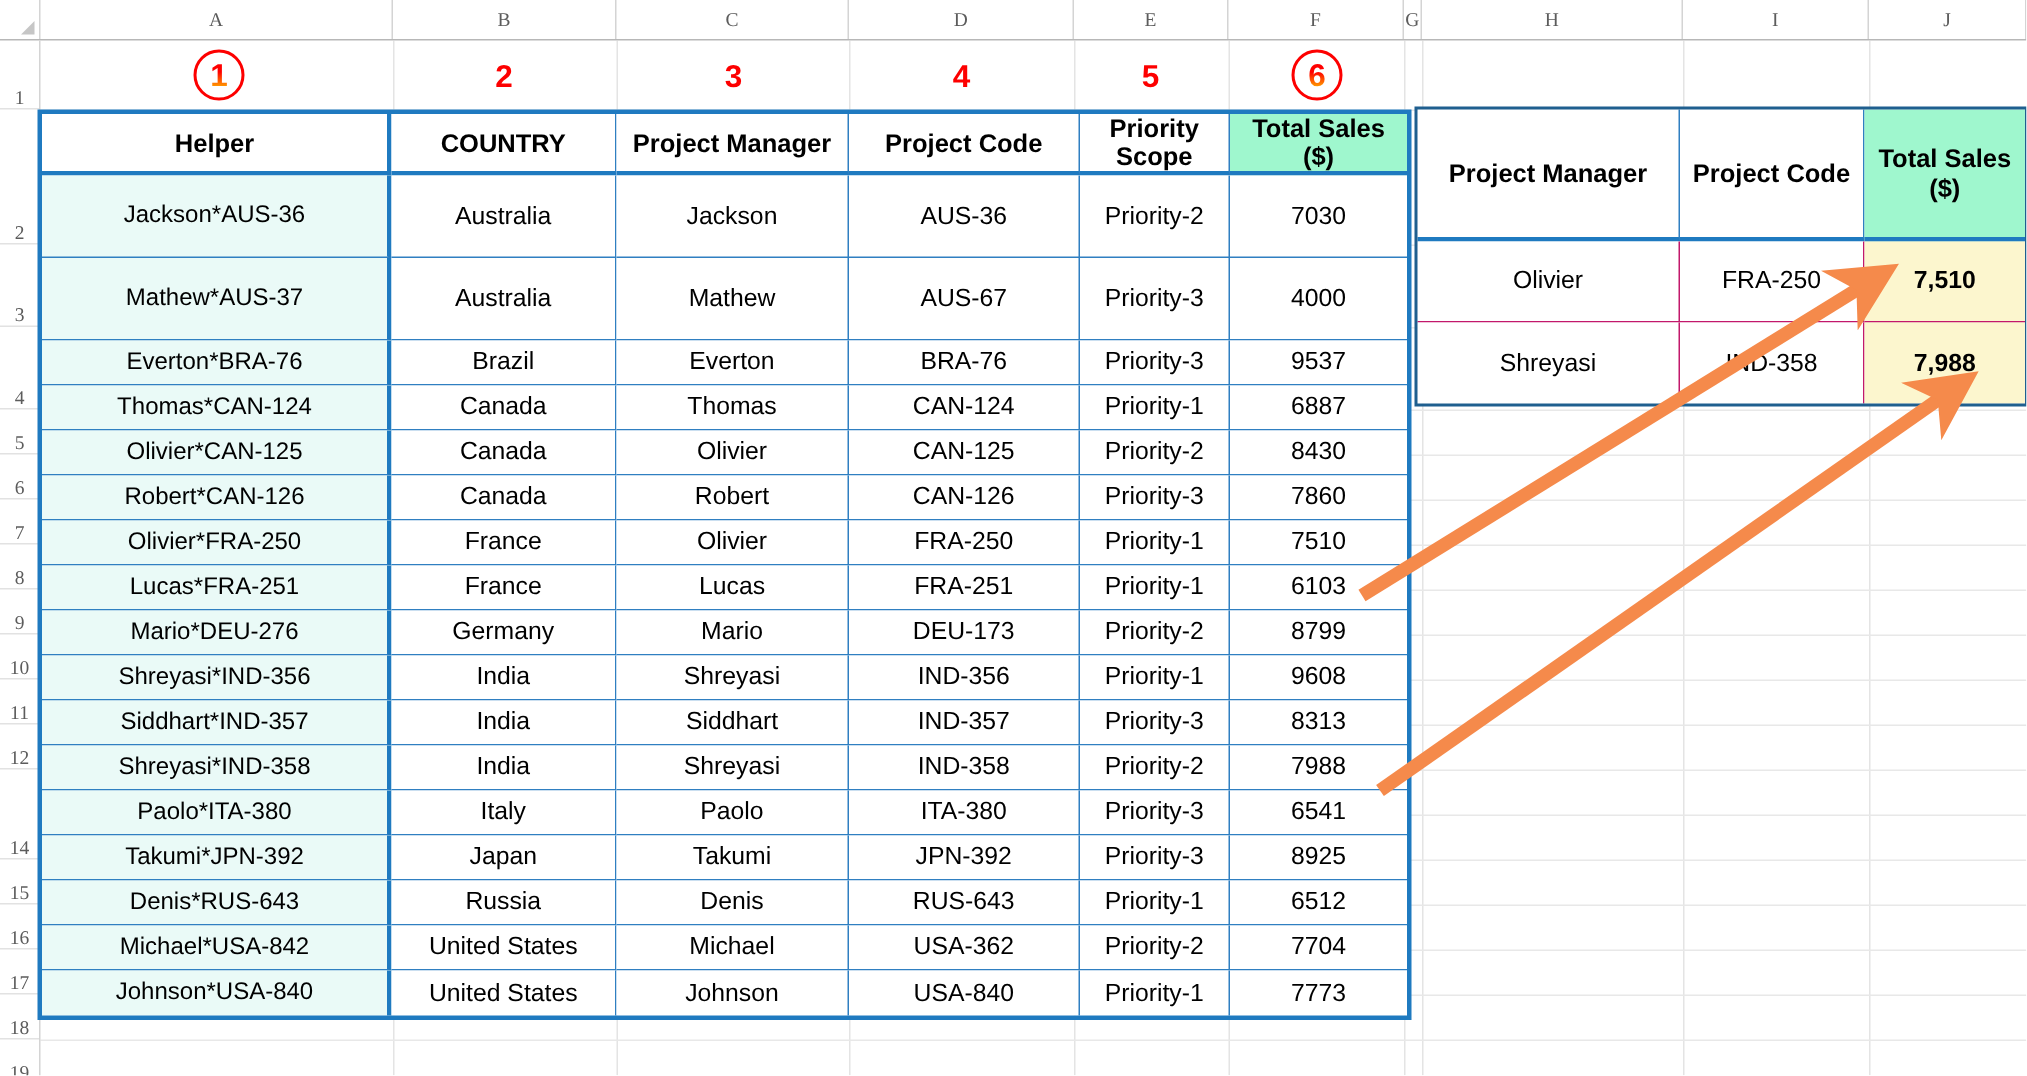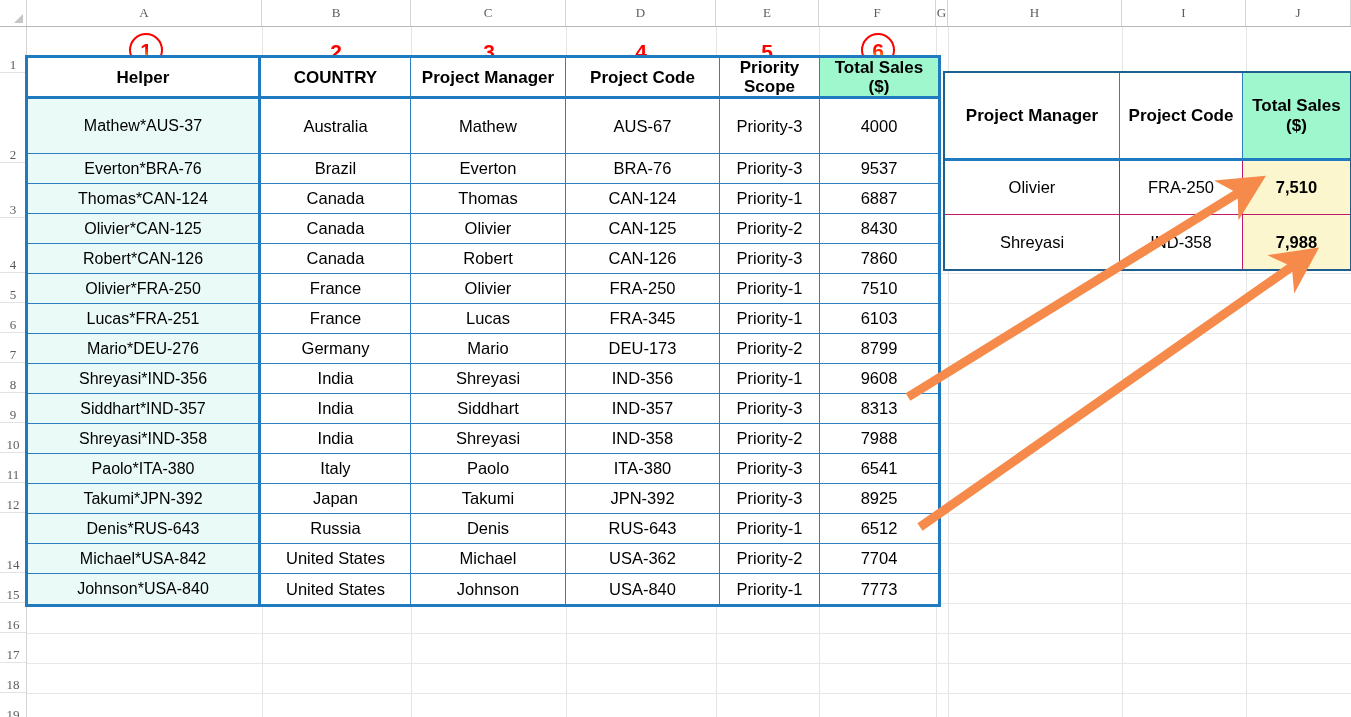--- a/index.html
+++ b/index.html
@@ -95,21 +95,21 @@
   }
   .callout.plain .num {
     background: none;
     color: #fd0000;
     -webkit-text-fill-color: #fd0000;
   }
 
   
   #main-table {
     position: absolute;
-    left: 28px; top: 58px;
+    left: 28px; top: 76px;
     width: 910px;
     border-collapse: separate;
     border-spacing: 0;
     background: #ffffff;
     outline: 3px solid #1f7ac0;
     font-family: "Liberation Sans", sans-serif;
   }
   #main-table td, #main-table th {
     border-right: 1px solid #2f7fc1;
     border-bottom: 1px solid #2f7fc1;
@@ -305,20 +305,28 @@
         <th class="helper c-helper">Helper</th>
         <th class="c-country">COUNTRY</th>
         <th class="c-pm"><span>Project Manager</span></th>
         <th class="c-code"><span>Project Code</span></th>
         <th class="c-scope"><span>Priority Scope</span></th>
         <th class="c-sales sales-head"><span>Total Sales ($)</span></th>
       </tr>
     </thead>
     <tbody id="main-body">
         <tr class="tall">
+          <td class="helper c-helper">Jackson*AUS-36</td>
+          <td class="c-country">Australia</td>
+          <td class="c-pm">Jackson</td>
+          <td class="c-code">AUS-36</td>
+          <td class="c-scope">Priority-2</td>
+          <td class="c-sales">7030</td>
+        </tr>
+        <tr class="tall">
           <td class="helper c-helper">Mathew*AUS-37</td>
           <td class="c-country">Australia</td>
           <td class="c-pm">Mathew</td>
           <td class="c-code">AUS-67</td>
           <td class="c-scope">Priority-3</td>
           <td class="c-sales">4000</td>
         </tr>
         <tr class="norm">
           <td class="helper c-helper">Everton*BRA-76</td>
           <td class="c-country">Brazil</td>
@@ -356,21 +364,21 @@
           <td class="c-country">France</td>
           <td class="c-pm hi-name">Olivier</td>
           <td class="c-code hi-name">FRA-250</td>
           <td class="c-scope">Priority-1</td>
           <td class="c-sales hi-val">7510</td>
         </tr>
         <tr class="norm">
           <td class="helper c-helper">Lucas*FRA-251</td>
           <td class="c-country">France</td>
           <td class="c-pm">Lucas</td>
-          <td class="c-code">FRA-345</td>
+          <td class="c-code">FRA-251</td>
           <td class="c-scope">Priority-1</td>
           <td class="c-sales">6103</td>
         </tr>
         <tr class="norm">
           <td class="helper c-helper">Mario*DEU-276</td>
           <td class="c-country">Germany</td>
           <td class="c-pm">Mario</td>
           <td class="c-code">DEU-173</td>
           <td class="c-scope">Priority-2</td>
           <td class="c-sales">8799</td>

